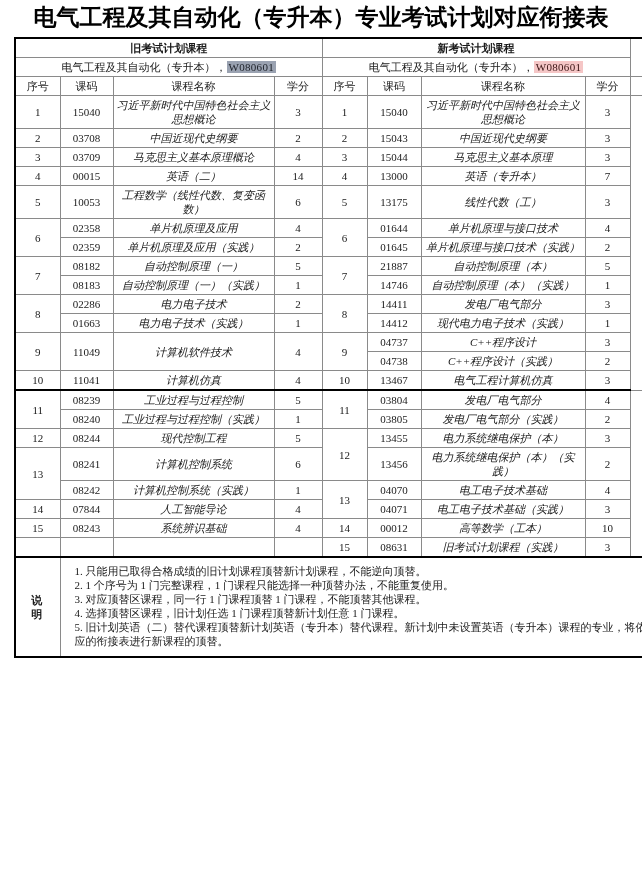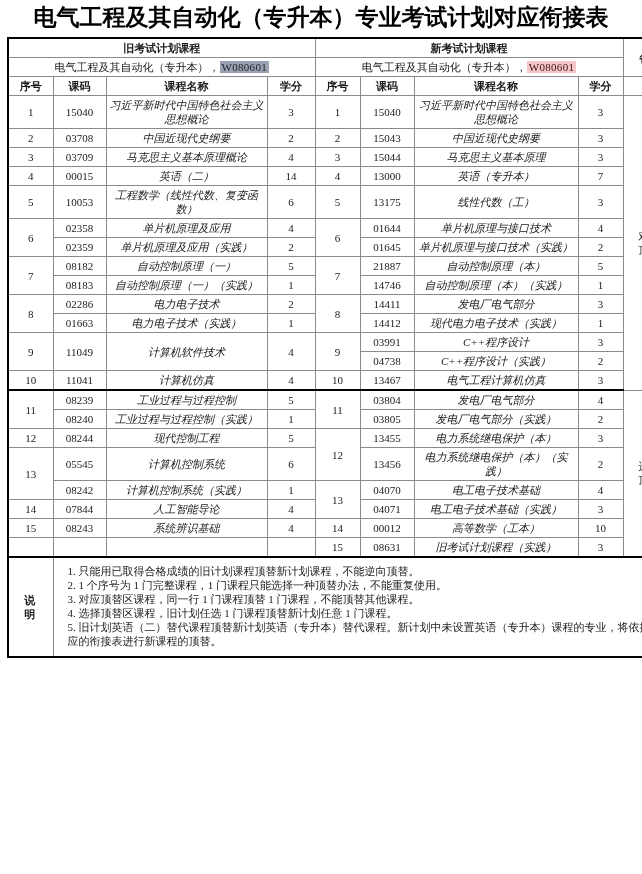--- a/index.html
+++ b/index.html
@@ -12,21 +12,21 @@
     height: 874px;
     font-family: "Liberation Serif", "DejaVu Serif", serif;
     color: #1a1a1a;
     overflow: hidden;
   }
   .page {
     width: 642px;
     height: 622px;
     position: relative;
     box-sizing: border-box;
-    padding: 0 7px;
+    padding: 0 14px;
   }
 
   .doc-title {
     text-align: center;
     font-family: "Liberation Serif", "DejaVu Serif", serif;
     font-weight: bold;
     font-size: 23px;
     letter-spacing: 0px;
     line-height: 30px;
     padding: 3px 0 4px 0;
@@ -52,21 +52,21 @@
   }
 
   
   td.lb { border-left: 2px solid #000; margin-left: 28px; }
   td.rb { border-right: 2px solid #000; }
   tr.thickbot > td { border-bottom: 2px solid #000; }
   tr.thicktop > td { border-top: 2px solid #000; }
 
   .grp-head td { font-weight: bold; font-size: 12px; padding: 5px 2px; }
   .plan-row td { font-size: 11.5px; padding: 5px 2px; }
-  .col-head td { font-weight: bold; font-size: 12px; padding: 3px 2px; }
+  .col-head td { font-weight: normal; font-size: 12px; padding: 3px 2px; }
 
   .remark-cell {
     font-size: 12.5px;
     line-height: 19px;
     letter-spacing: 1px;
   }
 
   .cname { text-align: left; padding-left: 8px; font-style: italic; }
 
   .big { font-size: 13.5px; }
@@ -249,21 +249,21 @@
           <td><span>14412</span></td>
           <td class="cname"><span>现代电力电子技术（实践）</span></td>
           <td><span>1</span></td>
         </tr>
         <tr>
           <td class="lb" rowspan="2"><span>9</span></td>
           <td rowspan="2"><span>11049</span></td>
           <td class="cname" rowspan="2"><span>计算机软件技术</span></td>
           <td rowspan="2"><span>4</span></td>
           <td rowspan="2"><span>9</span></td>
-          <td><span>03991</span></td>
+          <td><span>04737</span></td>
           <td class="cname"><span>C++程序设计</span></td>
           <td><span>3</span></td>
         </tr>
         <tr class="sub-row">
           <td><span>04738</span></td>
           <td class="cname"><span>C++程序设计（实践）</span></td>
           <td><span>2</span></td>
         </tr>
         <tr class="thickbot">
           <td class="lb" rowspan="1"><span>10</span></td>
@@ -299,21 +299,21 @@
           <td rowspan="1"><span>08244</span></td>
           <td class="cname" rowspan="1"><span>现代控制工程</span></td>
           <td rowspan="1"><span>5</span></td>
           <td rowspan="2"><span>12</span></td>
           <td><span>13455</span></td>
           <td class="cname"><span>电力系统继电保护（本）</span></td>
           <td><span>3</span></td>
         </tr>
         <tr class="sub-row">
           <td class="lb" rowspan="2"><span>13</span></td>
-          <td rowspan="1"><span>05545</span></td>
+          <td rowspan="1"><span>08241</span></td>
           <td class="cname" rowspan="1"><span>计算机控制系统</span></td>
           <td rowspan="1"><span>6</span></td>
           <td><span>13456</span></td>
           <td class="cname"><span>电力系统继电保护（本）（实践）</span></td>
           <td><span>2</span></td>
         </tr>
         <tr>
           <td rowspan="1"><span>08242</span></td>
           <td class="cname" rowspan="1"><span>计算机控制系统（实践）</span></td>
           <td rowspan="1"><span>1</span></td>

